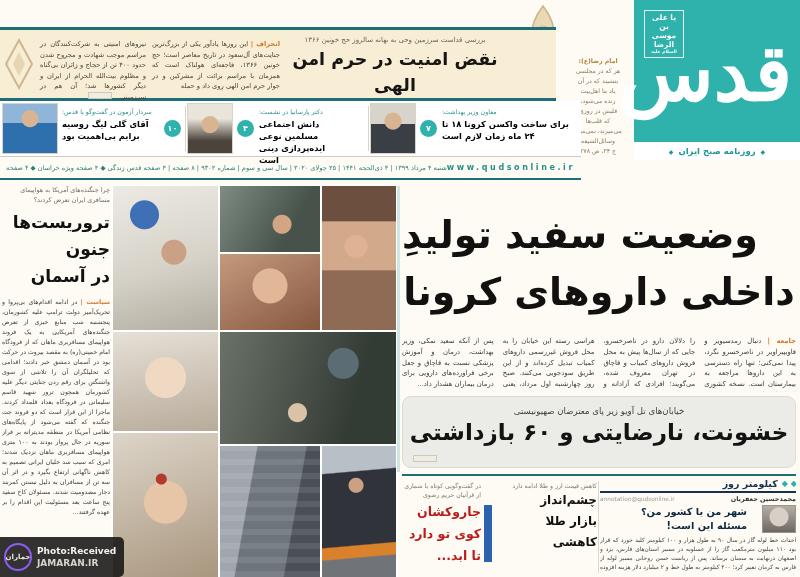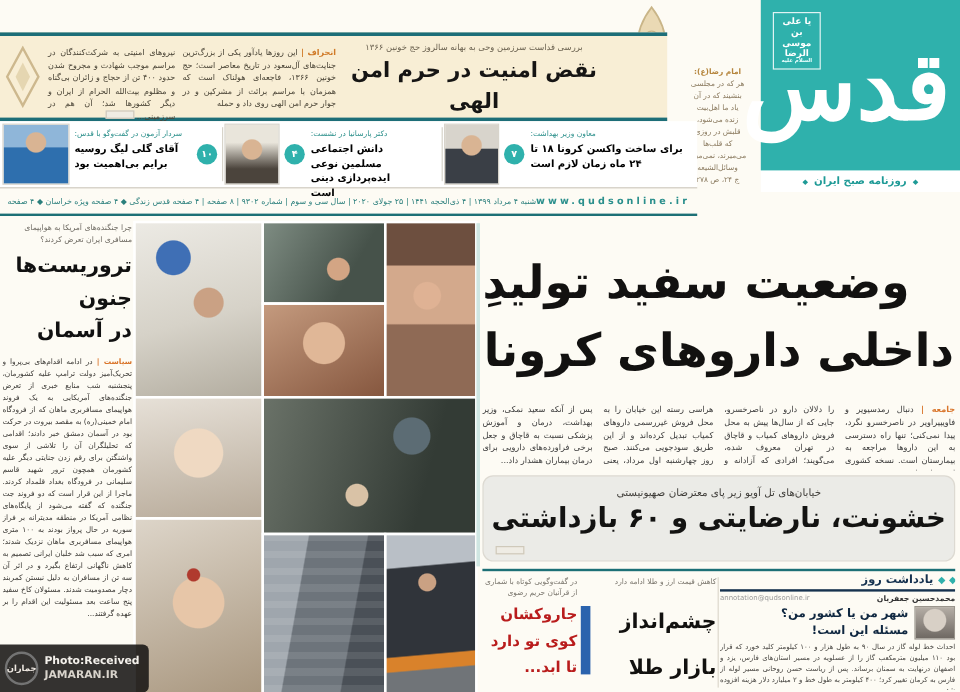--- a/index.html
+++ b/index.html
@@ -129,38 +129,38 @@
 
   
   .note { position:absolute; left:600px; top:478px; width:196px; height:97px; overflow:hidden; }
   .note-head { display:flex; align-items:center; gap:4px; }
   .note-dmds { color:#2fb1ac; font-size:8px; letter-spacing:-1px; }
   .note-label { font-size:9.5px; font-weight:bold; color:#16324f; }
   .note-line { height:2px; background:#16324f; margin-top:2px; }
   .note-byline { display:flex; justify-content:space-between; align-items:center; margin-top:2px; }
   .note-author { font-size:6.4px; font-weight:bold; color:#333; }
   .note-email { font-size:5.8px; color:#999; direction:ltr; }
-  .note-main { display:flex; gap:5px; margin-top:2px; align-items:flex-start; }
+  .note-main { display:flex; gap:15px; margin-top:2px; align-items:flex-start; }
   .note-titles { flex:1; text-align:right; }
   .note-title { font-size:9.8px; font-weight:bold; color:#0f2740; line-height:13.5px; }
   .note-photo { width:34px; height:28px; border:1px solid #9a958c;
     background: radial-gradient(circle at 50% 42%, #d8d0c6 0 9px, rgba(0,0,0,0) 10px), linear-gradient(#b5aea6,#6e6862); }
   .note-body { margin-top:3px; font-size:5.8px; line-height:9px; color:#44423e; text-align:justify; }
 
   .gold { position:absolute; left:497px; top:481px; width:100px; text-align:right; }
   .quran { position:absolute; left:402px; top:481px; width:79px; text-align:right; }
   .mini-kicker { font-size:6.2px; line-height:9px; color:#7b776e; }
-  .gold .mini-h { font-size:17px; line-height:21px; font-weight:900; color:#12110f; margin-top:18px; }
+  .gold .mini-h { font-size:12px; line-height:21px; font-weight:900; color:#12110f; margin-top:0; }
   .quran .mini-h { font-size:12.5px; line-height:19px; font-weight:900; color:#b91c1c; margin-top:3px; }
   .blue-bar { position:absolute; left:484px; top:505px; width:8px; height:57px; background:#2b63ad; }
   .col-hair { position:absolute; left:598px; top:481px; width:1px; height:92px; background:#ddd8cd; }
 
   
   .watermark { position:absolute; left:0; top:537px; width:124px; height:40px; background:rgba(24,22,20,.88); border-radius:0 5px 5px 0; display:flex; align-items:center; gap:5px; padding:0 4px; direction:ltr; }
-  .wm-logo { width:28px; height:28px; border-radius:50%; border:2px solid #737373; color:#efe9e2; font-size:7px; font-weight:bold; display:flex; align-items:center; justify-content:center; }
+  .wm-logo { width:28px; height:28px; border-radius:50%; border:2px solid #8b5cf6; color:#efe9e2; font-size:7px; font-weight:bold; display:flex; align-items:center; justify-content:center; }
   .wm-l1 { font-size:9px; font-weight:bold; color:#f4f1ec; line-height:12px; }
   .wm-l2 { font-size:9px; font-weight:bold; color:#d9d4cc; line-height:12px; }
 </style>
 </head>
 <body>
 
 <div class="page">
 
   <div class="logo-block">
     <div class="logo-square">
@@ -293,21 +293,21 @@
     <div class="protest-kicker">خیابان‌های تل آویو زیر پای معترضان صهیونیستی</div>
     <div class="protest-headline">خشونت، نارضایتی و ۶۰ بازداشتی</div>
     <span class="ptag"></span>
   </div>
   <div class="bottom-rule"></div>
 
   <div class="note">
     <div class="note-head">
       <span class="note-dmds">◆</span>
       <span class="note-dmds">◆</span>
-      <span class="note-label">یادداشت روز</span>
+      <span class="note-label">کیلومتر روز</span>
     </div>
     <div class="note-line"></div>
     <div class="note-byline">
       <span class="note-author">محمدحسین جعفریان</span>
       <span class="note-email">annotation@qudsonline.ir</span>
     </div>
     <div class="note-main">
       <div class="note-photo"></div>
       <div class="note-titles">
         <div class="note-title">شهر من یا کشور من؟</div>

